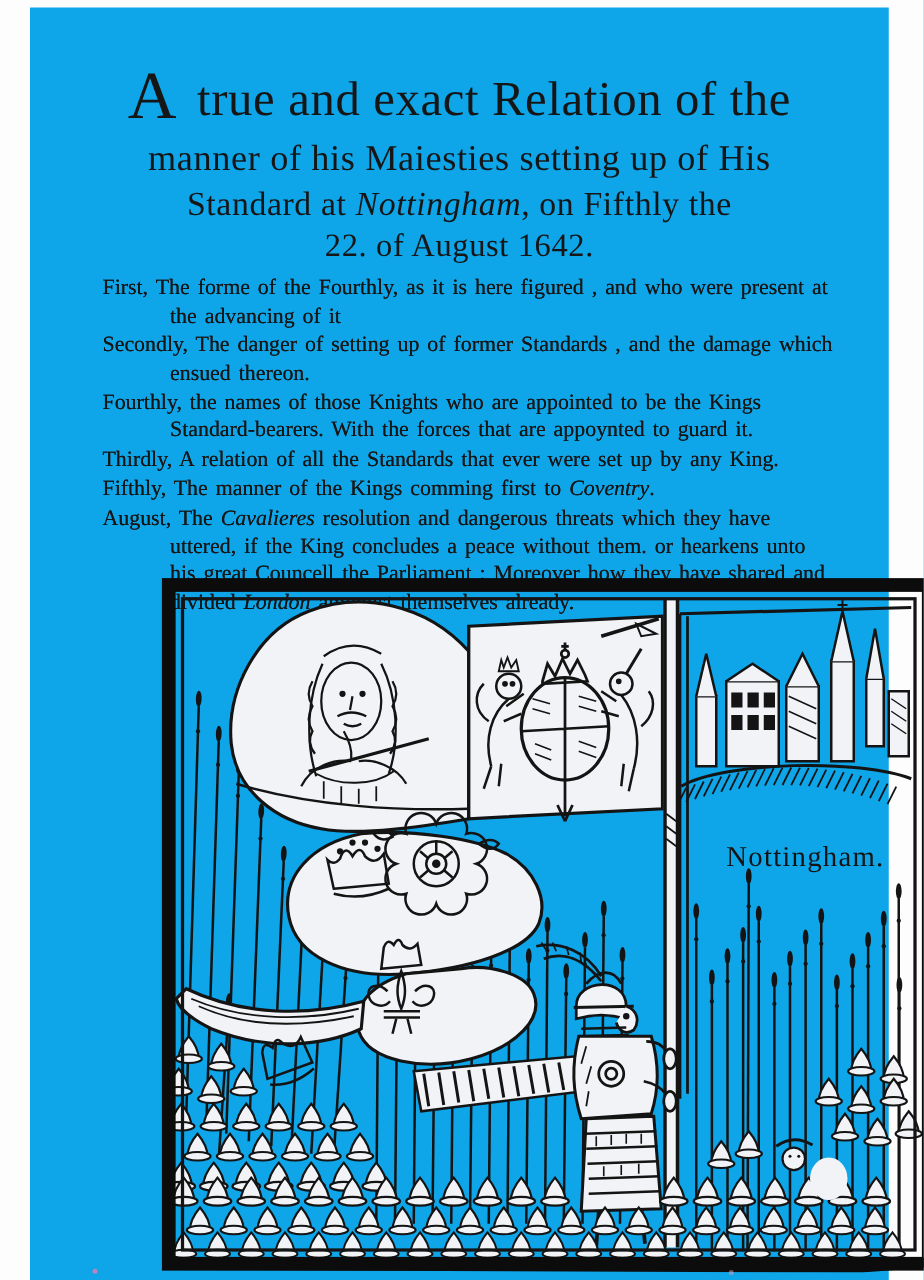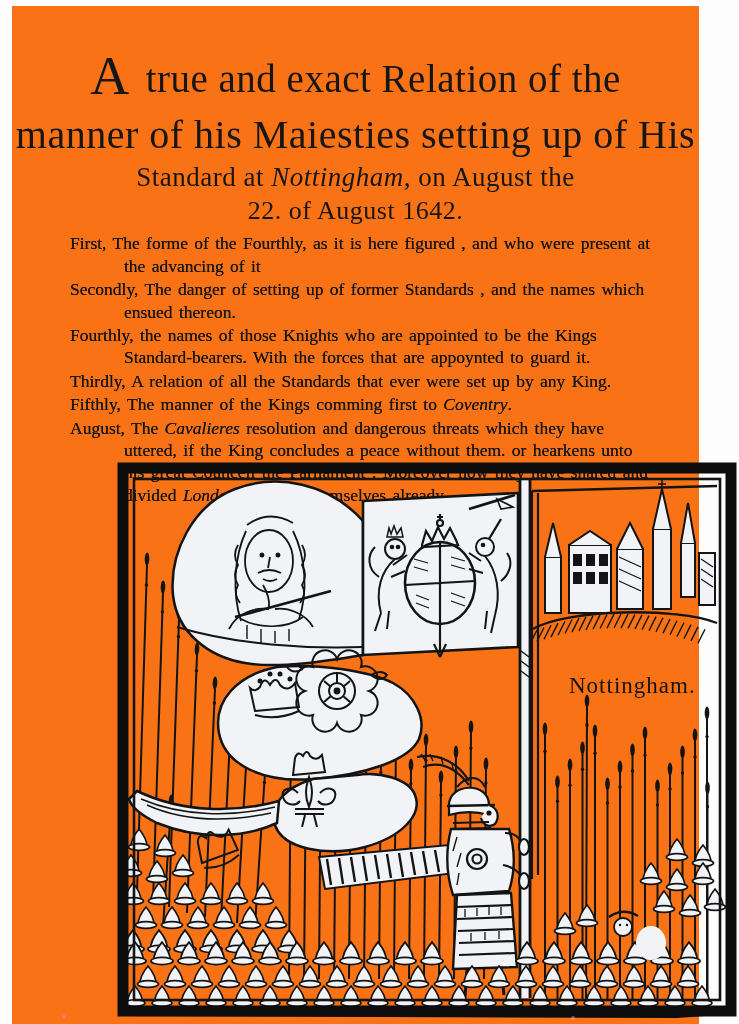--- a/index.html
+++ b/index.html
@@ -2,27 +2,27 @@
 <html><head>
 <meta charset="utf-8">
 <style>
   html,body{margin:0;padding:0;}
   body{
     width:739px;height:1024px;background:#fdfdfd;overflow:hidden;
     font-family:"Liberation Serif", serif;color:#161616;
   }
   .page{position:relative;width:739px;height:1024px;}
   .paper{
-    position:absolute;left:12px;top:6px;width:687px;height:1018px;
-    background:#f97316;
+    position:absolute;left:24px;top:6px;width:687px;height:1018px;
+    background:#0ea5e9;
   }
   .title-block{text-align:center;padding-top:40px;letter-spacing:.5px;}
   .t1{font-size:39px;line-height:1.12;white-space:nowrap;}
   .t1 .initial{font-size:54px;margin-right:16px;vertical-align:-2px;}
-  .t2{font-size:40px;margin-top:5px;white-space:nowrap;}
+  .t2{font-size:29px;margin-top:5px;white-space:nowrap;}
   .t3{font-size:27px;margin-top:4px;white-space:nowrap;}
   .t4{font-size:26px;margin-top:3px;}
   em{font-style:italic;}
   .contents{
     margin:6px 40px 0 58px;font-size:17.5px;line-height:1.28;
     word-spacing:2px;
   }
   .item{padding-left:54px;text-indent:-54px;margin-bottom:1px;
     text-shadow:0 0 .4px #1a1a1a;}
   .woodcut-wrap{position:absolute;left:64px;top:455px;width:620px;height:557px;margin-left:41px;}
@@ -31,27 +31,27 @@
 </style>
 </head>
 <body>
 
 <div class="page">
   <div class="paper">
 
     <div class="title-block">
       <div class="t1"><span class="initial">A</span><span>true and exact Relation of the</span></div>
       <div class="t2">manner of his Maiesties setting up of His</div>
-      <div class="t3"><span>Standard at </span><em>Nottingham</em><span>, on August the</span></div>
+      <div class="t3"><span>Standard at </span><em>Nottingham</em><span>, on Fifthly the</span></div>
       <div class="t4">22. of August 1642.</div>
     </div>
 
     <div class="contents">
       <div class="item"><span>First, The forme of the Fourthly, as it is here figured , and who were present at the advancing of it</span></div>
-      <div class="item"><span>Secondly, The danger of setting up of former Standards , and the names which ensued thereon.</span></div>
+      <div class="item"><span>Secondly, The danger of setting up of former Standards , and the damage which ensued thereon.</span></div>
       <div class="item"><span>Fourthly, the names of those Knights who are appointed to be the Kings Standard-bearers. With the forces that are appoynted to guard it.</span></div>
       <div class="item"><span>Thirdly, A relation of all the Standards that ever were set up by any King.</span></div>
       <div class="item"><span>Fifthly, The manner of the Kings comming first to </span><em>Coventry</em><span>.</span></div>
       <div class="item"><span>August, The </span><em>Cavalieres</em><span> resolution and dangerous threats which they have uttered, if the King concludes a peace without them. or hearkens unto his great Councell the Parliament : Moreover how they have shared and divided </span><em>London</em><span> amongst themselves already.</span></div>
     </div>
 
     <div class="woodcut-wrap">
       <svg id="woodcut" width="620" height="557" viewBox="0 0 620 557">
 
         <g id="g-pikes">

